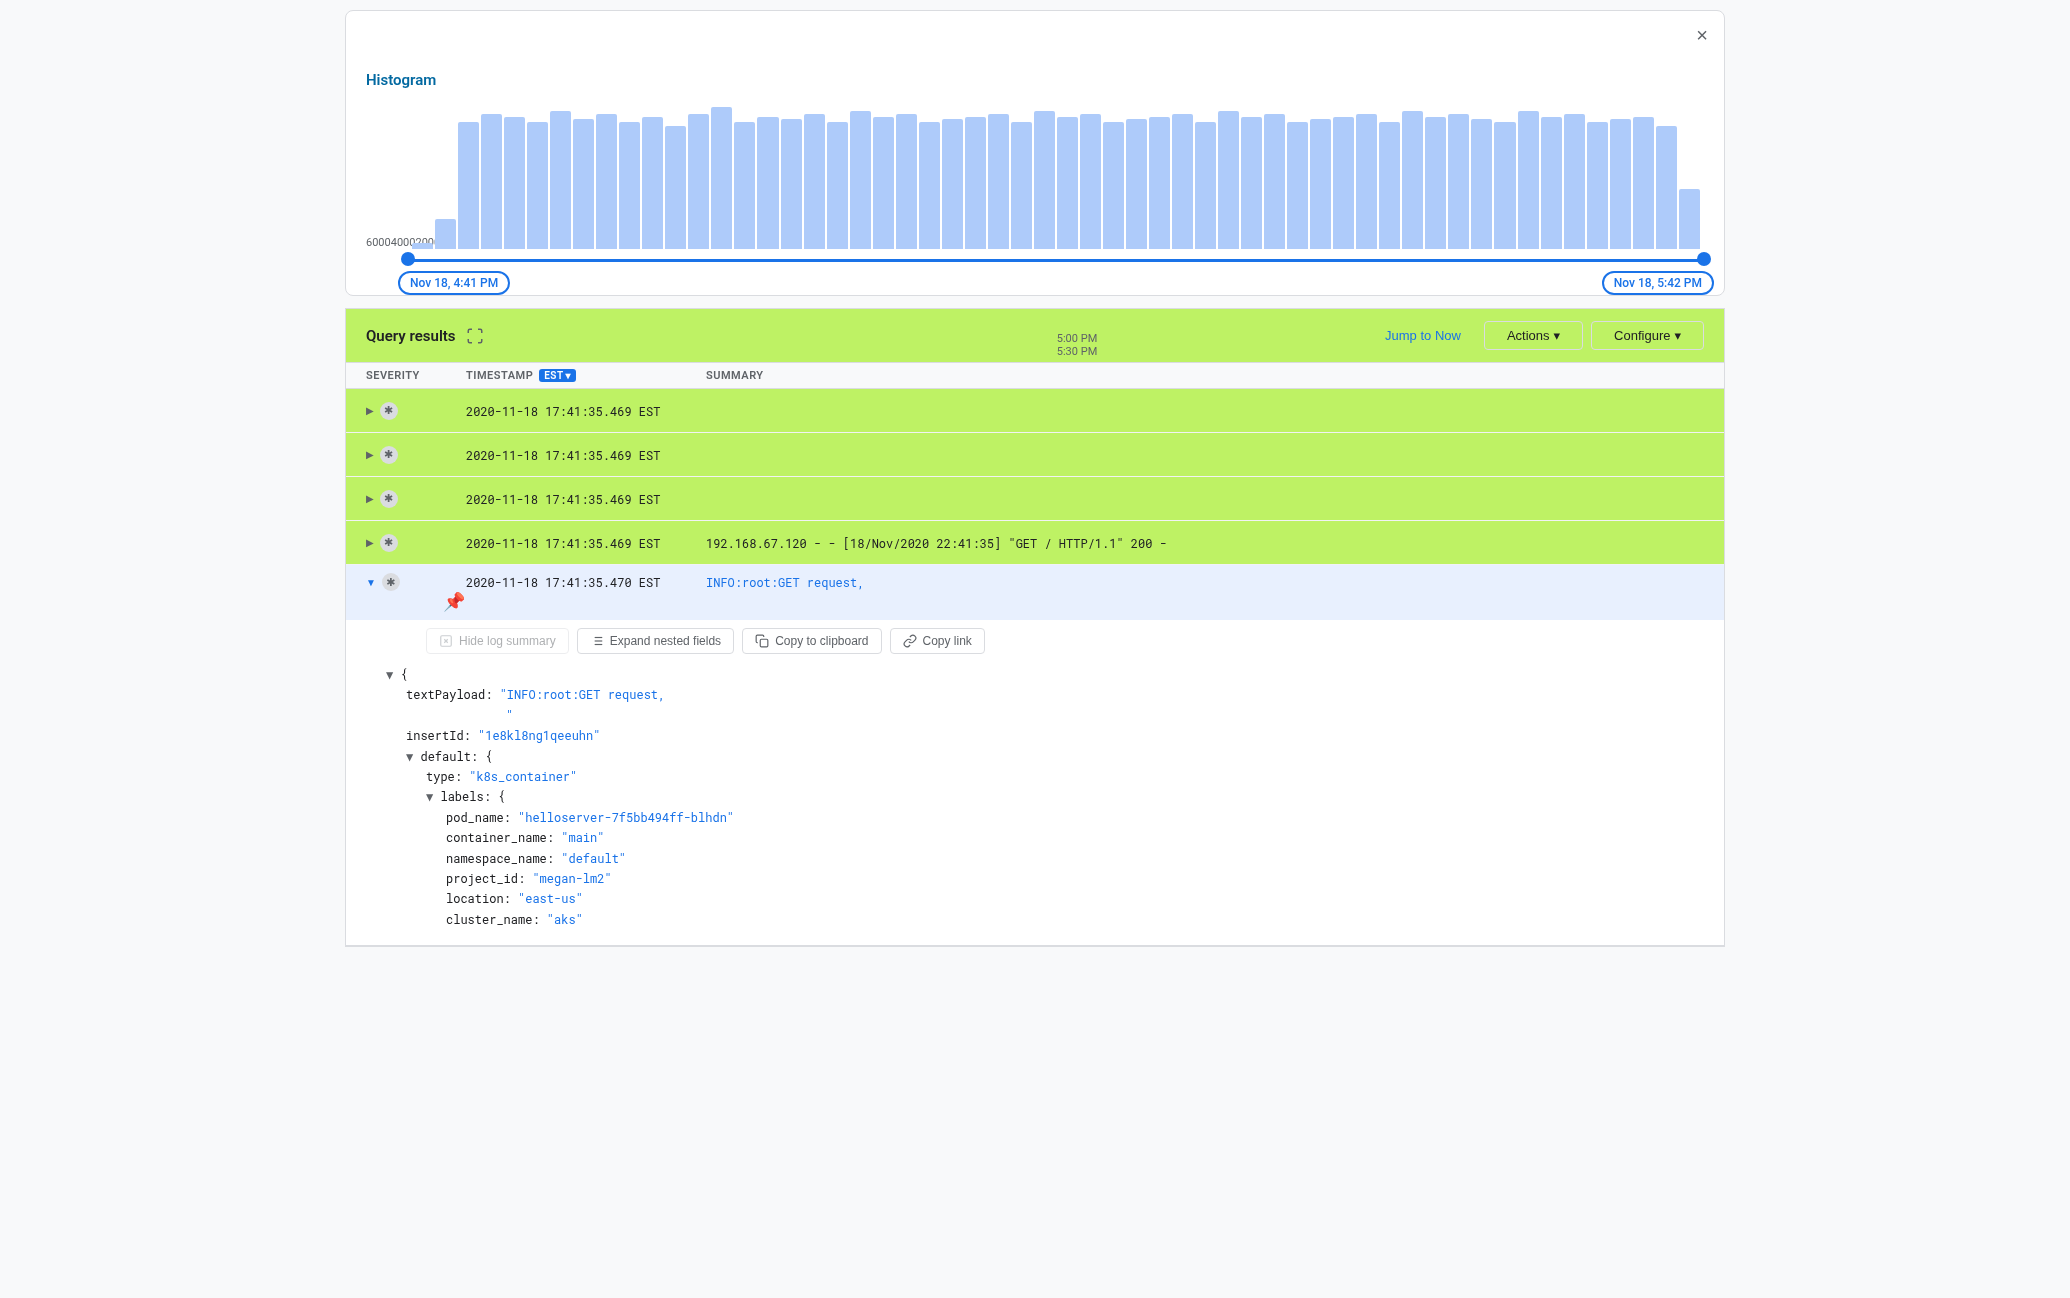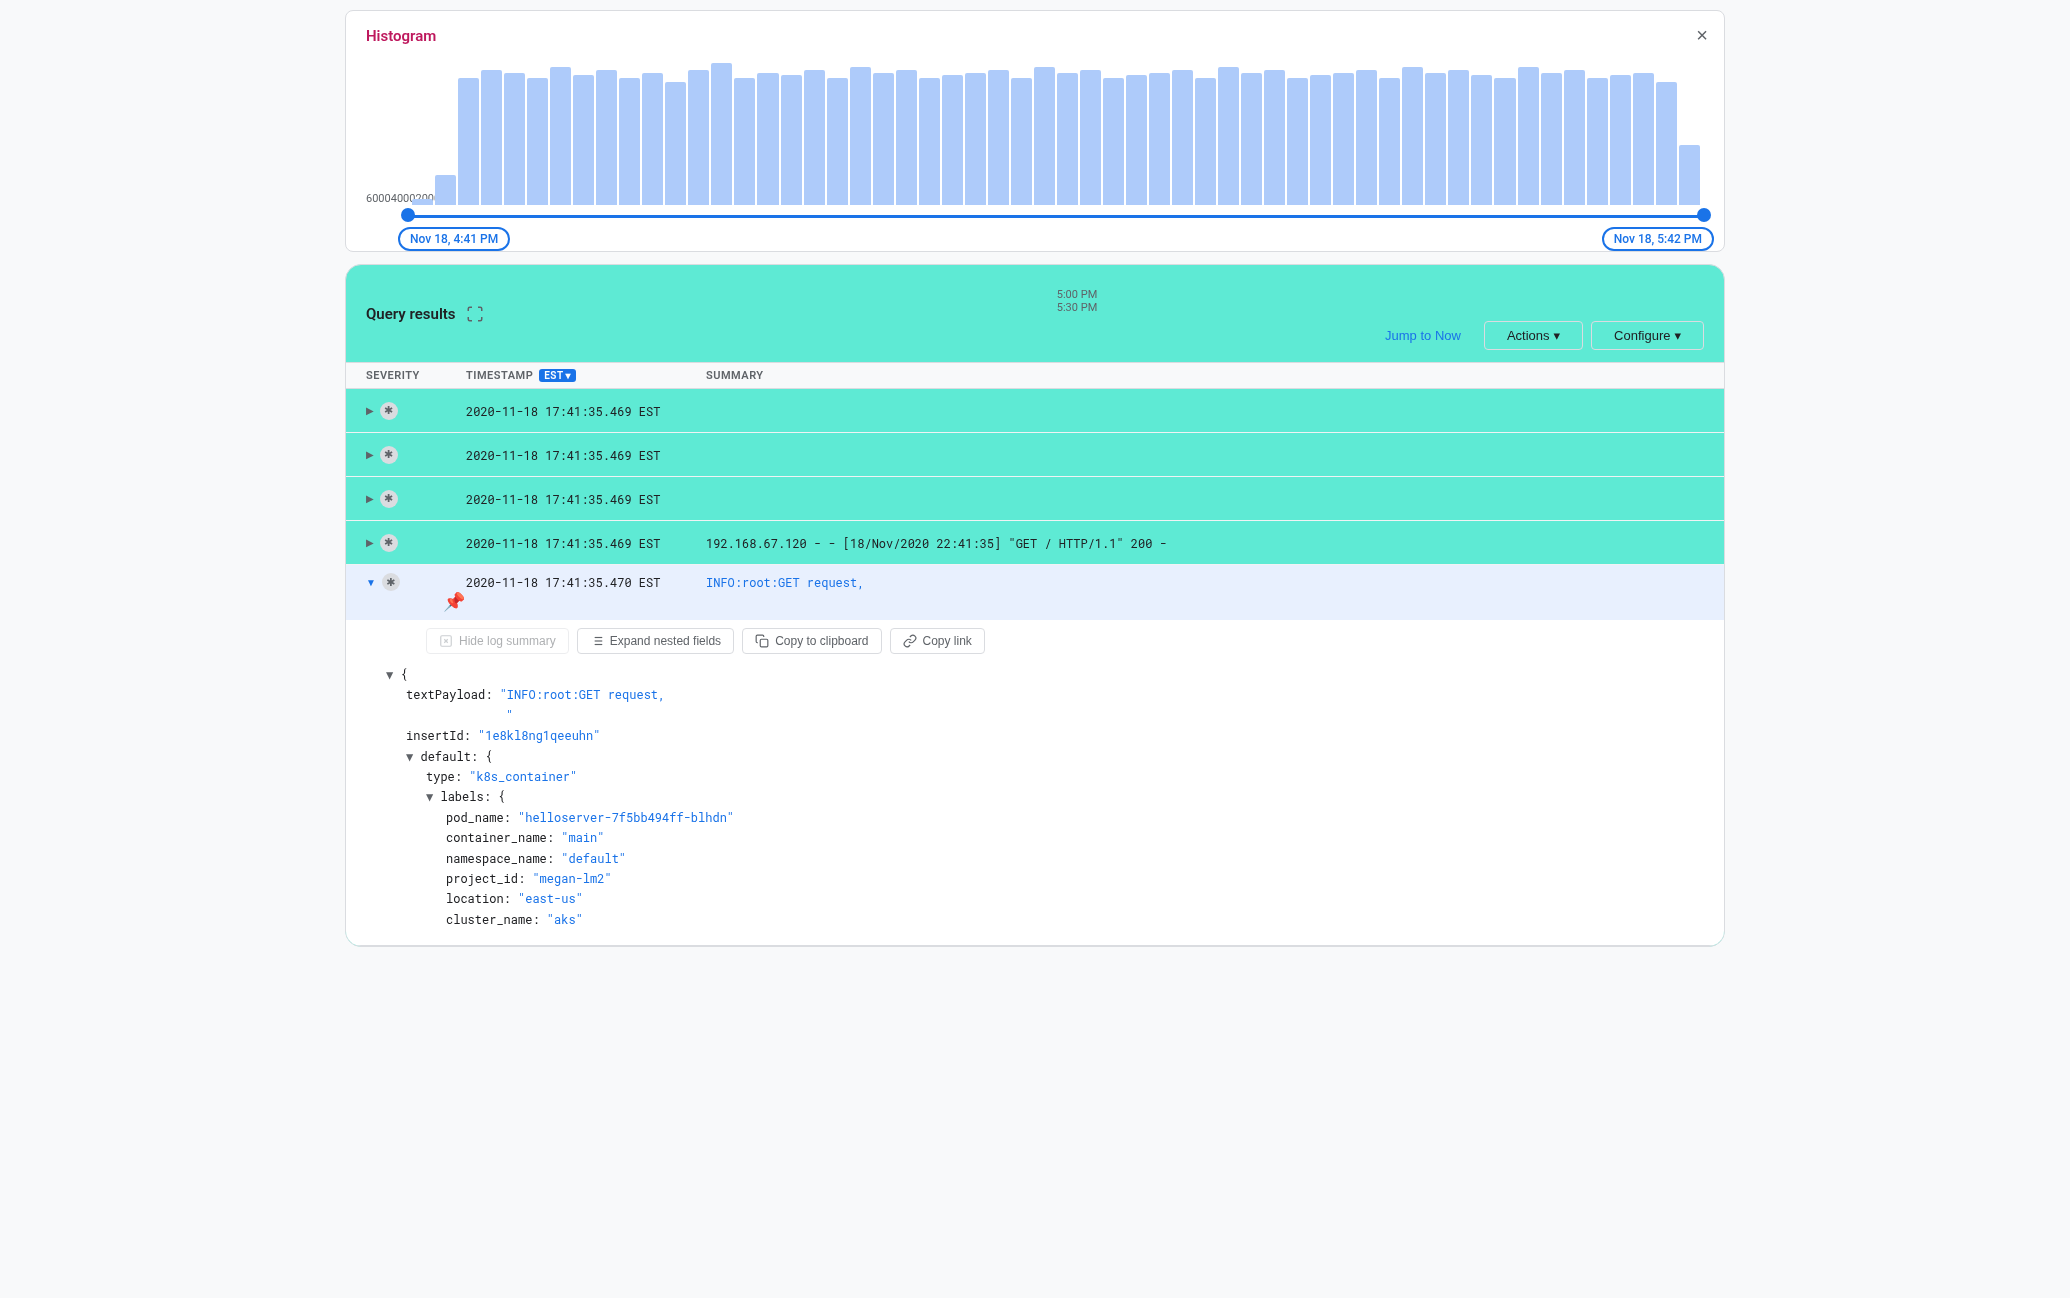--- a/index.html
+++ b/index.html
@@ -23,22 +23,23 @@
       background: #fff;
       border: 1px solid #dadce0;
       border-radius: 8px;
       padding: 16px 20px;
       position: relative;
     }
 
     .histogram-title {
       font-size: 15px;
       font-weight: 600;
-      color: #be185d;
+      color: #0369a1;
       margin-bottom: 10px;
+      margin-top: 44px;
     }
 
     .histogram-close {
       position: absolute;
       top: 14px;
       right: 16px;
       cursor: pointer;
       color: #5f6368;
       font-size: 20px;
       background: none;
@@ -153,23 +154,23 @@
       color: #1a73e8;
       white-space: nowrap;
       top: 20px;
     }
 
     .range-label-left { left: 0; transform: translateX(-10px); }
     .range-label-right { right: 0; transform: translateX(10px); }
 
     
     .results-panel {
-      background: #5eead4;
+      background: #bef264;
       border: 1px solid #dadce0;
-      border-radius: 16px;
+      border-radius: 0;
       overflow: hidden;
     }
 
     .results-header {
       display: flex;
       align-items: center;
       justify-content: space-between;
       padding: 12px 20px;
       border-bottom: 1px solid #dadce0;
     }
@@ -193,21 +194,20 @@
       background: none;
       padding: 2px;
       display: flex;
       align-items: center;
     }
 
     .results-actions {
       display: flex;
       gap: 8px;
       align-items: center;
-      margin-top: 44px;
     }
 
     .btn-text {
       background: none;
       border: 1px solid transparent;
       color: #1a73e8;
       font-size: 13px;
       font-weight: 500;
       padding: 6px 14px;
       border-radius: 4px;

